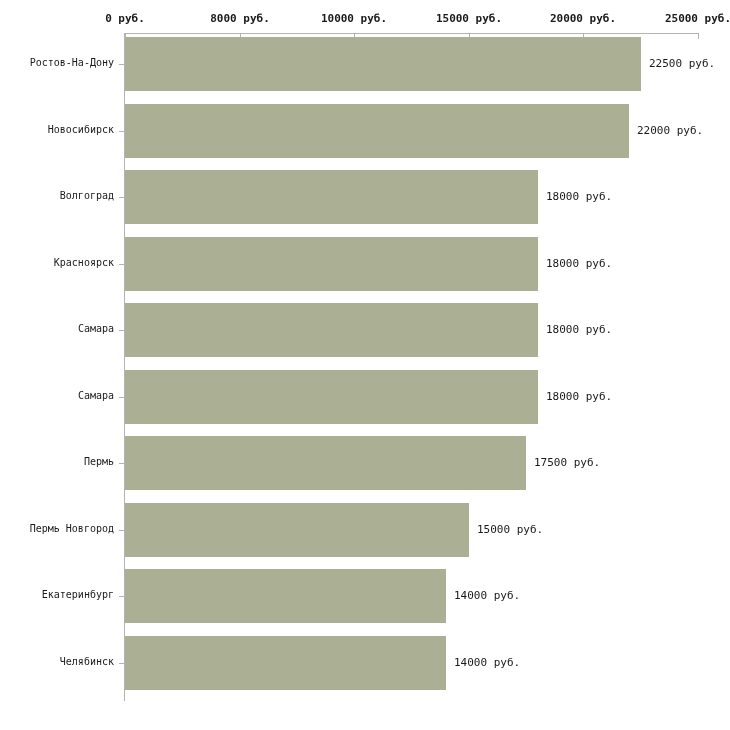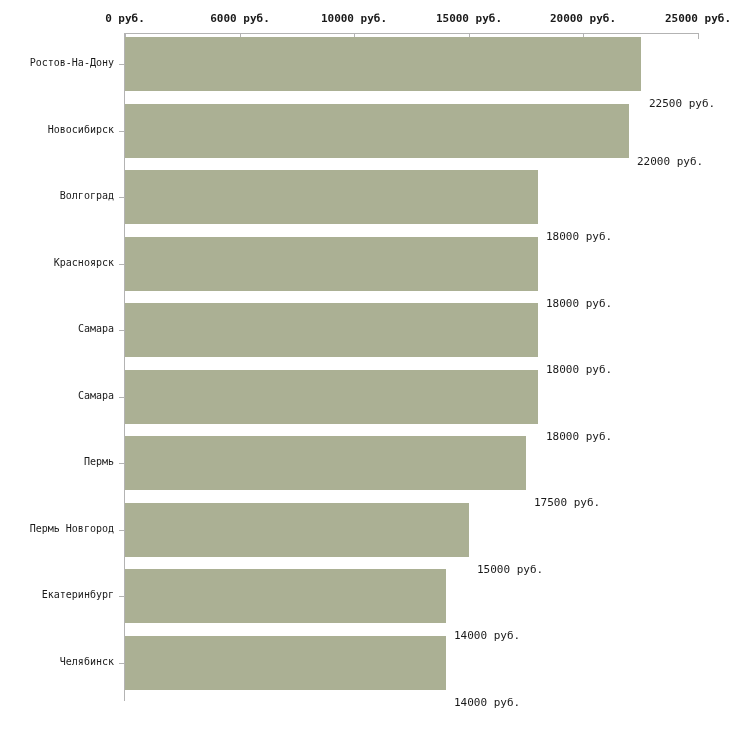--- a/index.html
+++ b/index.html
@@ -69,21 +69,20 @@
     position: absolute;
     left: 125px;
     background: #abb094;
   }
   .bar-value-label {
     position: absolute;
     font-size: 11px;
     color: #1a1a1a;
     white-space: nowrap;
     line-height: 1;
-    margin-top: 40px;
   }
   .cat-label {
     position: absolute;
     right: 616px; 
     font-size: 10px;
     color: #1a1a1a;
     white-space: nowrap;
     text-align: right;
     line-height: 1;
   }
@@ -93,21 +92,21 @@
 
 <div id="chart-root">
 
   <div id="x-axis"></div>
   <div id="y-axis"></div>
 
   <div id="x-ticks-layer">
       <div class="x-tick" style="left: 125px;"></div>
       <div class="x-tick-label" style="left: 125px;">0 руб.</div>
       <div class="x-tick" style="left: 240px;"></div>
-      <div class="x-tick-label" style="left: 240px;">6000 руб.</div>
+      <div class="x-tick-label" style="left: 240px;">8000 руб.</div>
       <div class="x-tick" style="left: 354px;"></div>
       <div class="x-tick-label" style="left: 354px; text-align: center;">10000 руб.</div>
       <div class="x-tick" style="left: 469px;"></div>
       <div class="x-tick-label" style="left: 469px;">15000 руб.</div>
       <div class="x-tick" style="left: 583px;"></div>
       <div class="x-tick-label" style="left: 583px;">20000 руб.</div>
       <div class="x-tick" style="left: 698px;"></div>
       <div class="x-tick-label" style="left: 698px;">25000 руб.</div>
     </div>
   <div id="y-ticks-layer">
@@ -131,21 +130,21 @@
       <div class="cat-label" style="top: 391px;">Самара</div>
       <div class="cat-label" style="top: 457px;">Пермь</div>
       <div class="cat-label" style="top: 524px;">Пермь Новгород</div>
       <div class="cat-label" style="top: 590px; margin-left: 48px;">Екатеринбург</div>
       <div class="cat-label" style="top: 657px;">Челябинск</div>
     </div>
   <div id="bars-layer">
       <div class="bar" title="Ростов-На-Дону: 22500 руб." style="top: 37px; height: 54px; width: 516px; background: rgb(171, 176, 148);"></div>
       <div class="bar-value-label" style="left: 649px; top: 58px;">22500 руб.</div>
       <div class="bar" title="Новосибирск: 22000 руб." style="top: 104px; height: 54px; width: 504px; background: rgb(171, 176, 148);"></div>
-      <div class="bar-value-label" style="left: 637px; top: 116px;">22000 руб.</div>
+      <div class="bar-value-label" style="left: 637px; top: 125px;">22000 руб.</div>
       <div class="bar" title="Волгоград: 18000 руб." style="top: 170px; height: 54px; width: 413px; background: rgb(171, 176, 148);"></div>
       <div class="bar-value-label" style="left: 546px; top: 191px;">18000 руб.</div>
       <div class="bar" title="Красноярск: 18000 руб." style="top: 237px; height: 54px; width: 413px; background: rgb(171, 176, 148);"></div>
       <div class="bar-value-label" style="left: 546px; top: 258px;">18000 руб.</div>
       <div class="bar" title="Самара: 18000 руб." style="top: 303px; height: 54px; width: 413px; background: rgb(171, 176, 148);"></div>
       <div class="bar-value-label" style="left: 546px; top: 324px;">18000 руб.</div>
       <div class="bar" title="Москва: 18000 руб." style="top: 370px; height: 54px; width: 413px; background: rgb(171, 176, 148);"></div>
       <div class="bar-value-label" style="left: 546px; top: 391px;">18000 руб.</div>
       <div class="bar" title="Пермь: 17500 руб." style="top: 436px; height: 54px; width: 401px; background: rgb(171, 176, 148);"></div>
       <div class="bar-value-label" style="left: 534px; top: 457px;">17500 руб.</div>

